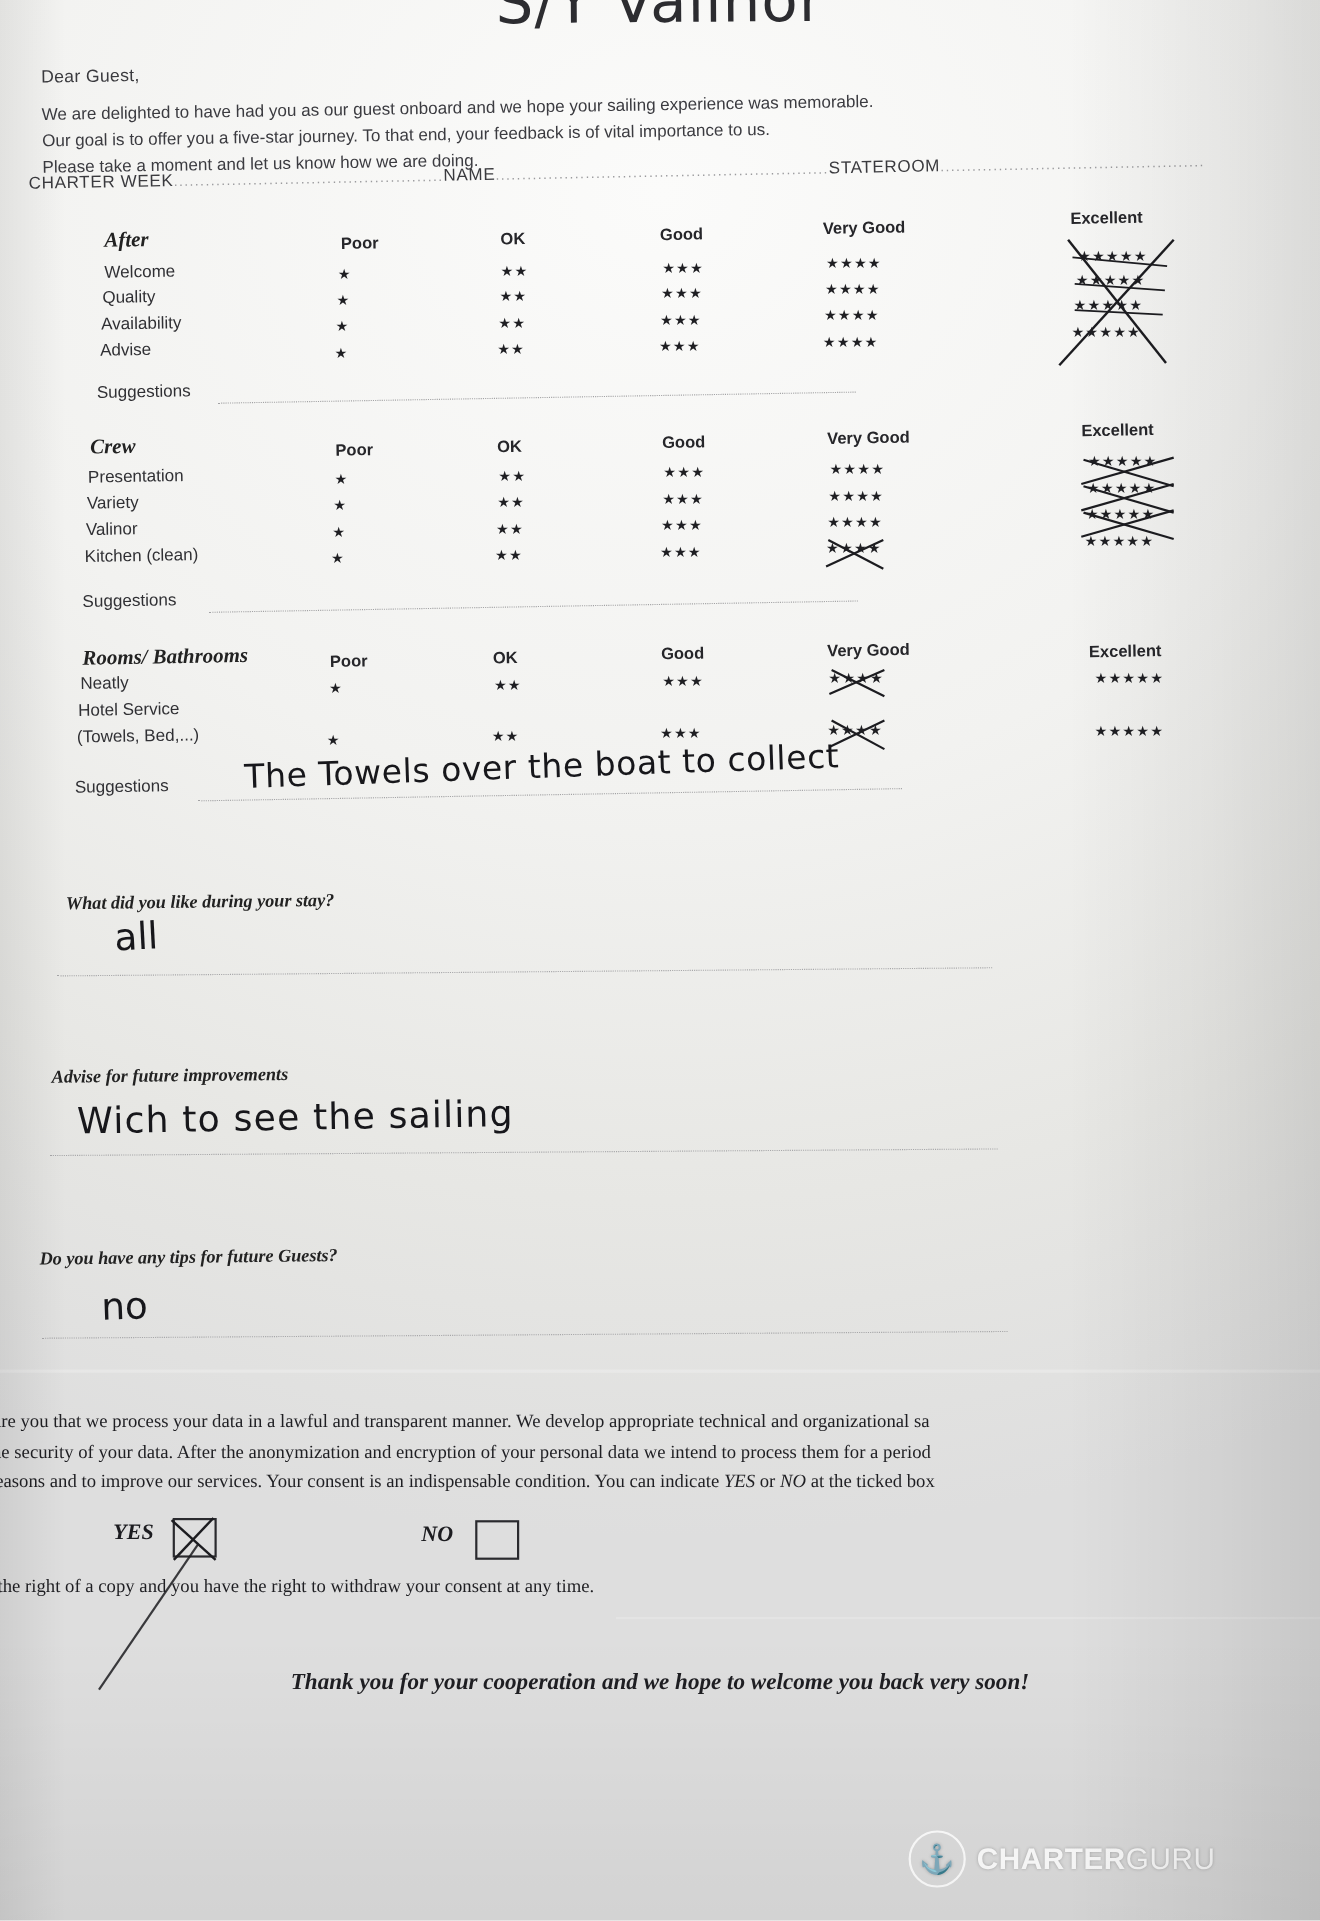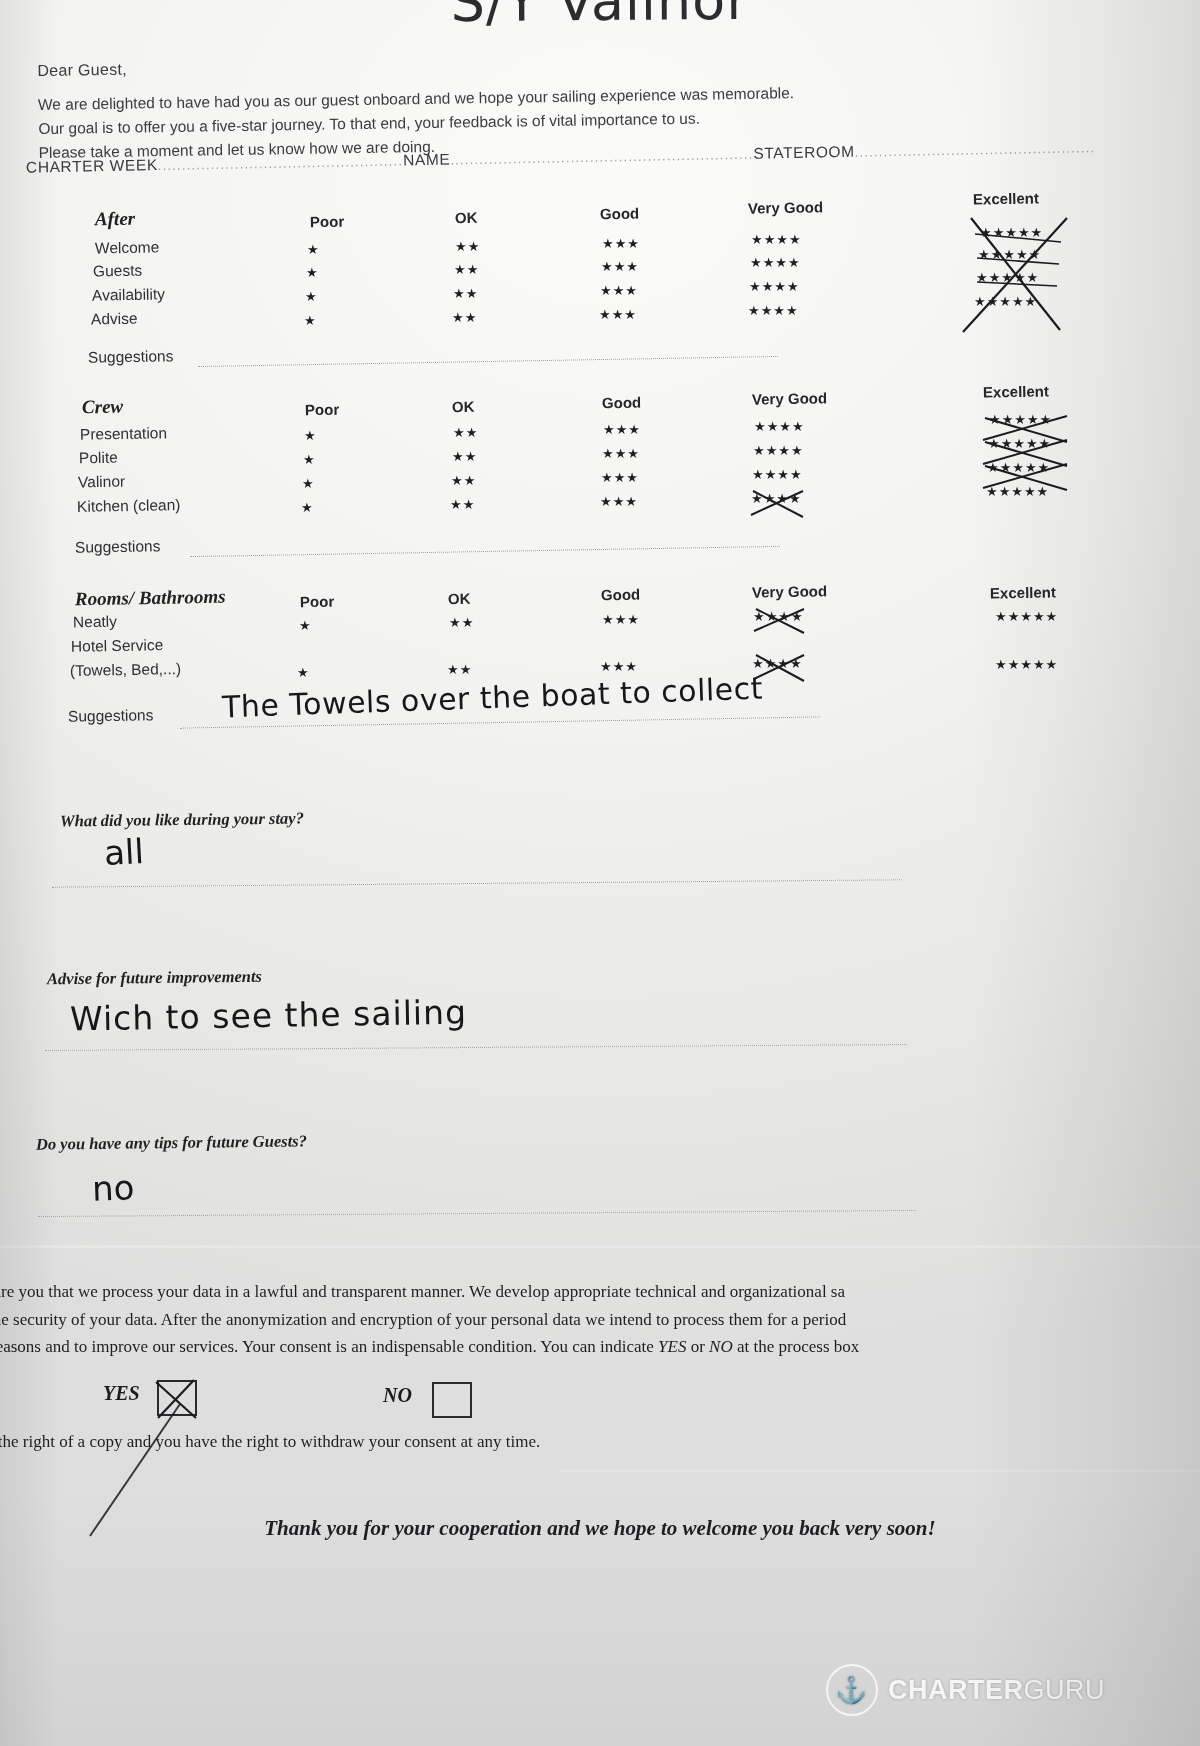--- a/index.html
+++ b/index.html
@@ -165,21 +165,21 @@
     <div class="col-head" style="left:748px;top:-1px;transform:rotate(-1deg)">Very Good</div>
     <div class="col-head" style="left:973px;top:-10px;transform:rotate(-1deg)">Excellent</div>
 
     <div class="row-label" style="left:95px;top:39px;transform:rotate(-1deg)">Welcome</div>
     <div class="stars" style="left:307px;top:42px">★</div>
     <div class="stars" style="left:455px;top:39px">★★</div>
     <div class="stars" style="left:602px;top:36px">★★★</div>
     <div class="stars" style="left:751px;top:32px">★★★★</div>
     <div class="stars" style="left:980px;top:25px">★★★★★</div>
 
-    <div class="row-label" style="left:93px;top:62px;transform:rotate(-1deg)">Guests</div>
+    <div class="row-label" style="left:93px;top:62px;transform:rotate(-1deg)">Quality</div>
     <div class="stars" style="left:306px;top:65px">★</div>
     <div class="stars" style="left:454px;top:62px">★★</div>
     <div class="stars" style="left:601px;top:59px">★★★</div>
     <div class="stars" style="left:750px;top:55px">★★★★</div>
     <div class="stars" style="left:978px;top:47px">★★★★★</div>
 
     <div class="row-label" style="left:92px;top:86px;transform:rotate(-1deg)">Availability</div>
     <div class="stars" style="left:305px;top:89px">★</div>
     <div class="stars" style="left:453px;top:86px">★★</div>
     <div class="stars" style="left:600px;top:83px">★★★</div>
@@ -215,21 +215,21 @@
     <div class="col-head" style="left:752px;top:-2px;transform:rotate(-1deg)">Very Good</div>
     <div class="col-head" style="left:983px;top:-9px;transform:rotate(-1deg)">Excellent</div>
 
     <div class="row-label" style="left:80px;top:33px;transform:rotate(-1deg)">Presentation</div>
     <div class="stars" style="left:304px;top:36px">★</div>
     <div class="stars" style="left:453px;top:33px">★★</div>
     <div class="stars" style="left:603px;top:30px">★★★</div>
     <div class="stars" style="left:754px;top:27px">★★★★</div>
     <div class="stars" style="left:989px;top:20px">★★★★★</div>
 
-    <div class="row-label" style="left:79px;top:57px;transform:rotate(-1deg)">Polite</div>
+    <div class="row-label" style="left:79px;top:57px;transform:rotate(-1deg)">Variety</div>
     <div class="stars" style="left:303px;top:60px">★</div>
     <div class="stars" style="left:452px;top:57px">★★</div>
     <div class="stars" style="left:602px;top:54px">★★★</div>
     <div class="stars" style="left:753px;top:51px">★★★★</div>
     <div class="stars" style="left:988px;top:44px">★★★★★</div>
 
     <div class="row-label" style="left:78px;top:81px;transform:rotate(-1deg)">Valinor</div>
     <div class="stars" style="left:302px;top:84px">★</div>
     <div class="stars" style="left:451px;top:81px">★★</div>
     <div class="stars" style="left:601px;top:78px">★★★</div>
@@ -314,21 +314,21 @@
   <div class="hand" style="left:70px;top:996px;font-size:33px;transform:rotate(-1deg);letter-spacing:1px">Wich to see the sailing</div>
 
   <div class="q" style="left:36px;top:1133px;transform:rotate(-0.7deg)">Do you have any tips for future Guests?</div>
   <div class="answerline" style="left:38px;top:1212px;width:878px;transform:rotate(-0.4deg)"></div>
   <div class="hand" style="left:92px;top:1168px;font-size:34px;transform:rotate(-2deg)">no</div>
 
   <div class="legal" style="top:1278px">
     <div style="padding-left:0">sure you that we process your data in a lawful and transparent manner. We develop appropriate technical and organizational sa</div>
     <div style="padding-left:2px">the security of your data. After the anonymization and encryption of your personal data we intend to process them for a period</div>
     <div style="padding-left:4px">
-      <span>reasons and to improve our services. Your consent is an indispensable condition. You can indicate </span><em>YES</em><span> or </span><em>NO</em><span> at the process box</span>
+      <span>reasons and to improve our services. Your consent is an indispensable condition. You can indicate </span><em>YES</em><span> or </span><em>NO</em><span> at the ticked box</span>
     </div>
   </div>
 
   <div class="consent" style="left:0;top:1380px;width:600px;height:50px">
     <div class="yn" style="left:103px;top:2px">YES</div>
     <div class="box" style="left:157px;top:0px"></div>
     <div class="cross" style="left:148px;top:-6px">
       <svg width="60" height="50" viewBox="0 0 60 50">
         <path d="M8 8 L48 44" stroke="#1c1c20" stroke-width="2.2" fill="none"></path>
         <path d="M46 6 L10 44" stroke="#1c1c20" stroke-width="2.2" fill="none"></path>

